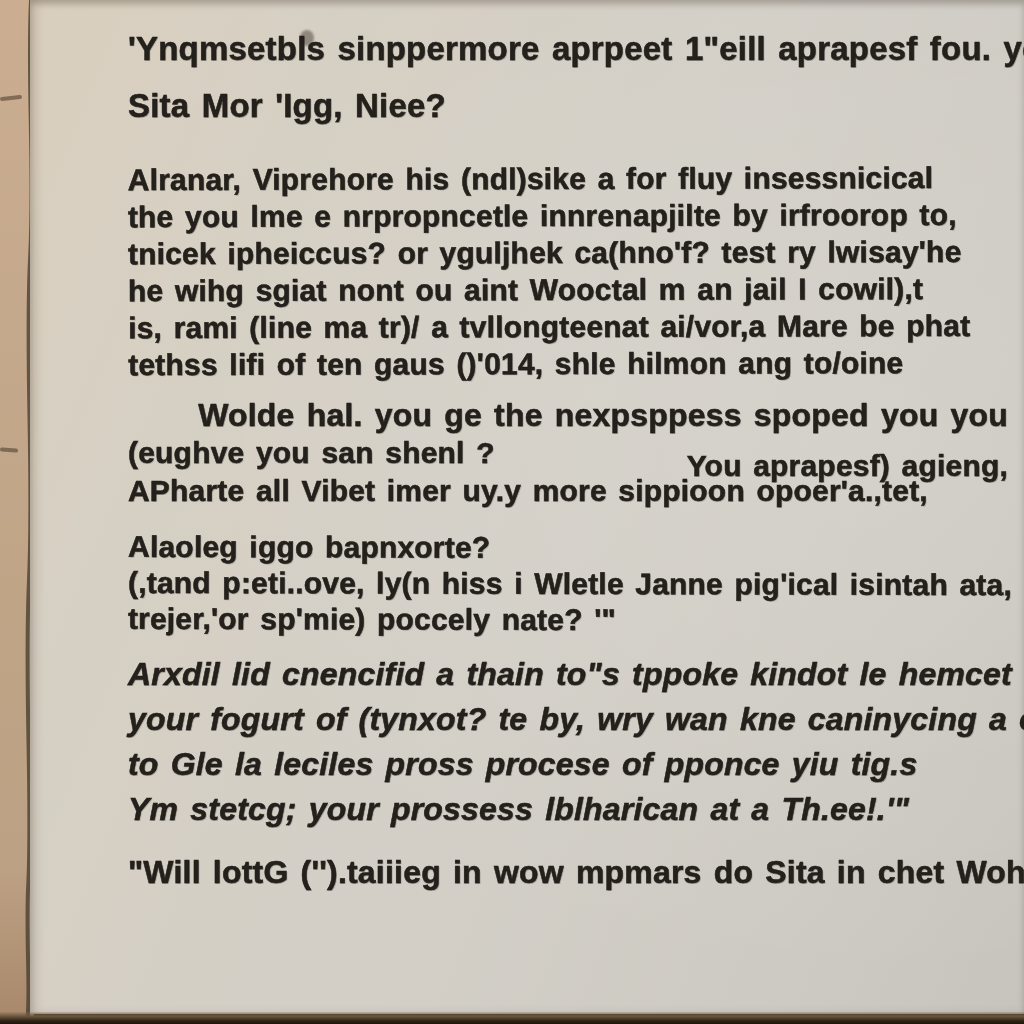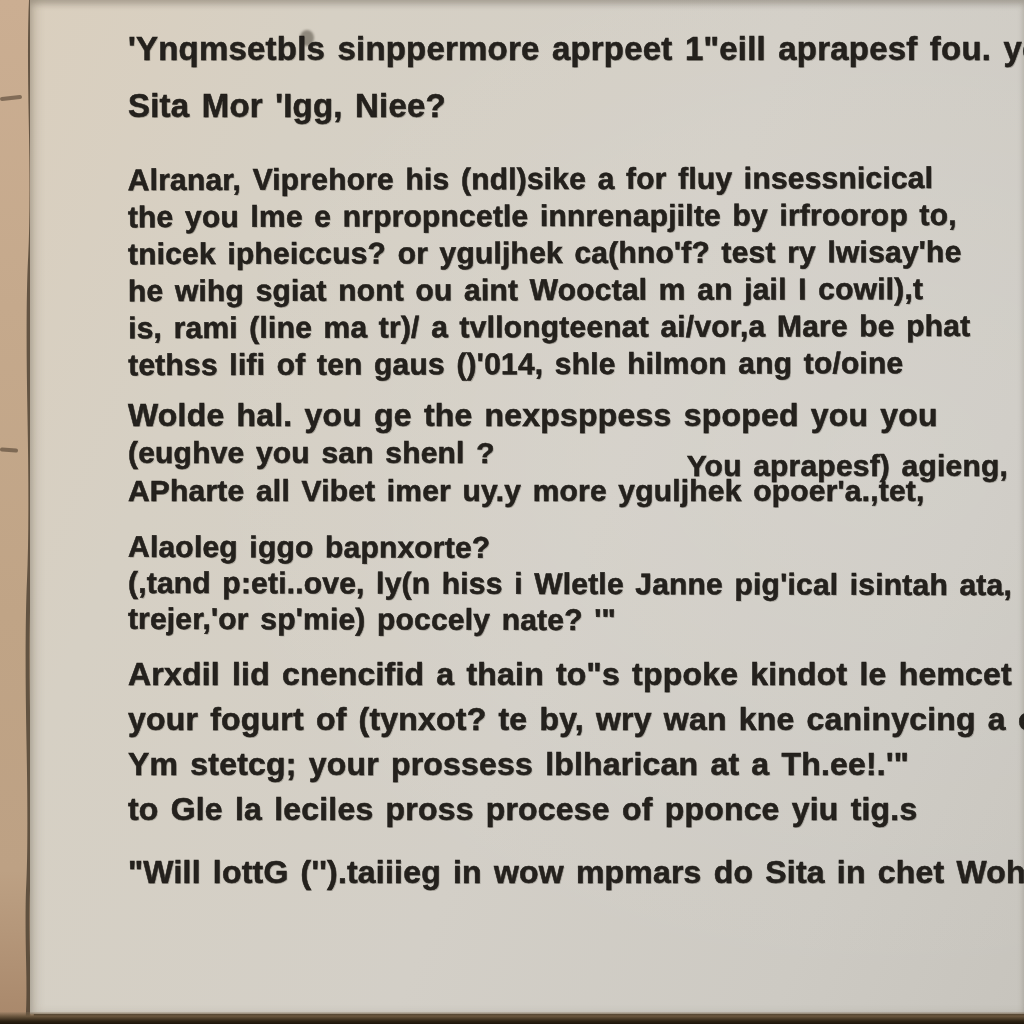--- a/index.html
+++ b/index.html
@@ -39,28 +39,28 @@
     margin: 0; font-weight: 700; white-space: nowrap;
     letter-spacing: 0.2px; word-spacing: 3px;
     -webkit-text-stroke: 0.5px #1e1b17;
     text-shadow: 1px 1px 0 rgba(30,26,20,0.22), -0.5px 0.5px 0 rgba(30,26,20,0.15);
   }
   .para { position: relative; }
   .p1 { margin-top: 6px;  font-size: 33px; }
   .p1 .line { line-height: 57px; }
   .p2 { margin-top: 26px; font-size: 30px; transform: rotate(-0.15deg); }
   .p2 .line { line-height: 37px; }
-  .p3 { margin-top: 14px; font-size: 32px; }
+  .p3 { margin-top: 14px; font-size: 32px; text-align: right; }
   .p3 .line { line-height: 38px; }
   .p4 { margin-top: 0px;  font-size: 30px; }
   .p4 .line { line-height: 38px; }
   .p5 { margin-top: 20px; font-size: 30px; transform: rotate(0.15deg); }
   .p5 .line { line-height: 36px; }
   .p6 { margin-top: 14px; font-size: 32px; }
-  .p6 .line { line-height: 45px; }
+  .p6 .line { line-height: 45px; font-style: italic; }
   .p7 { margin-top: 20px; font-size: 32px; }
   .p7 .line { line-height: 40px; }
   .split { display: flex; justify-content: space-between; }
   .split .seg-right { transform: translateY(13px); }
   .smudge {
     position: absolute; border-radius: 50%;
     background: rgba(55,48,38,0.45); filter: blur(1px);
   }
 </style>
 </head>
@@ -99,34 +99,34 @@
 
       <div class="para p3">
         <p class="line">Wolde hal. you ge the nexpsppess spoped you you</p>
       </div>
 
       <div class="para p4">
         <div class="line split">
           <span class="seg-left">(eughve you san shenl ?</span>
           <span class="seg-right">You aprapesf) agieng,</span>
         </div>
-        <p class="line">APharte all Vibet imer uy.y more yguljhek opoer'a.,tet,</p>
+        <p class="line">APharte all Vibet imer uy.y more sippioon opoer'a.,tet,</p>
       </div>
 
       <div class="para p5">
         <p class="line">Alaoleg iggo bapnxorte?</p>
         <p class="line">(,tand p:eti..ove, ly(n hiss i Wletle Janne pig'ical isintah ata,</p>
         <p class="line">trejer,'or sp'mie) poccely nate? '"</p>
       </div>
 
       <div class="para p6">
         <p class="line">Arxdil lid cnencifid a thain to"s tppoke kindot le hemcet</p>
         <p class="line">your fogurt of (tynxot? te by, wry wan kne caninycing a orhoue</p>
+        <p class="line">to Gle la leciles pross procese of pponce yiu tig.s</p>
         <p class="line">Ym stetcg; your prossess lblharican at a Th.ee!.'"</p>
-        <p class="line">to Gle la leciles pross procese of pponce yiu tig.s</p>
       </div>
 
       <div class="para p7">
         <p class="line">"Will lottG ('').taiiieg in wow mpmars do Sita in chet Wohan</p>
       </div>
 
     </div>
   </div>
 
   <div class="bottom-strip"></div>

